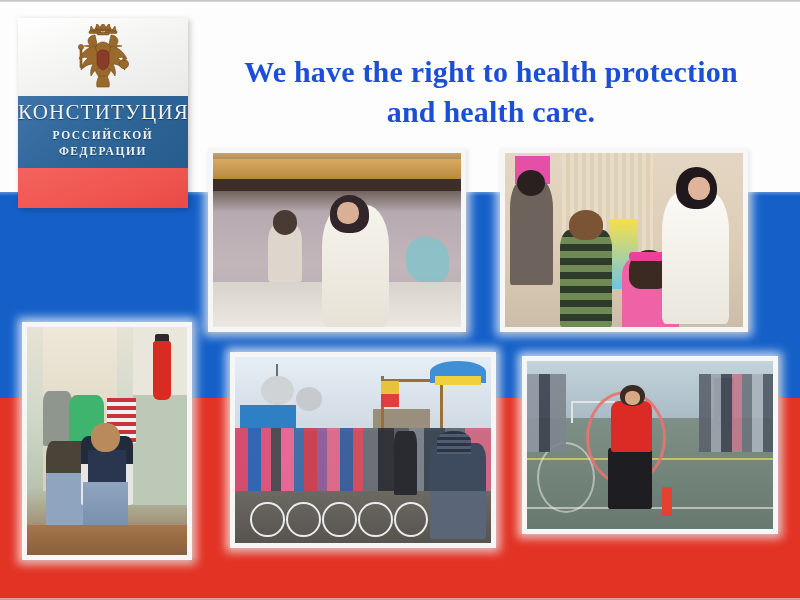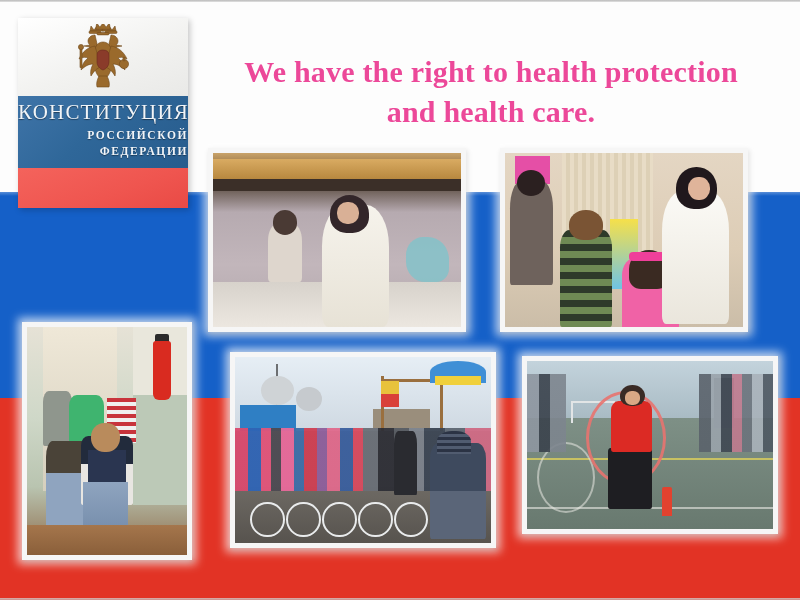--- a/index.html
+++ b/index.html
@@ -73,21 +73,21 @@
     position: absolute;
     left: 186px;
     top: 52px;
     width: 610px;
     z-index: 30;
     text-align: center;
     font-family: "Liberation Serif", "DejaVu Serif", serif;
     font-weight: bold;
     font-size: 30px;
     line-height: 1.32;
-    color: #ec4899;
+    color: #1d4ed8;
     letter-spacing: 0.2px;
     text-shadow: 0 1px 0 rgba(255,255,255,0.6);
   }
 
   
   .book {
     position: absolute;
     left: 18px;
     top: 18px;
     width: 170px;
@@ -144,21 +144,20 @@
     line-height: 1.15;
     text-shadow: 0 1px 1px rgba(0,0,0,0.45);
   }
   .book-title .l2,
   .book-title .l3 {
     font-size: 11.5px;
     font-weight: bold;
     letter-spacing: 1.6px;
     line-height: 1.35;
     text-shadow: 0 1px 1px rgba(0,0,0,0.4);
-    text-align: right;
   }
   .book-title .l2 { margin-top: 4px; }
 
   
   .photo {
     position: absolute;
     z-index: 20;
     box-sizing: border-box;
     border: 5px solid rgba(255,255,255,0.92);
     box-shadow: 0 0 9px 4px rgba(255,255,255,0.75),

